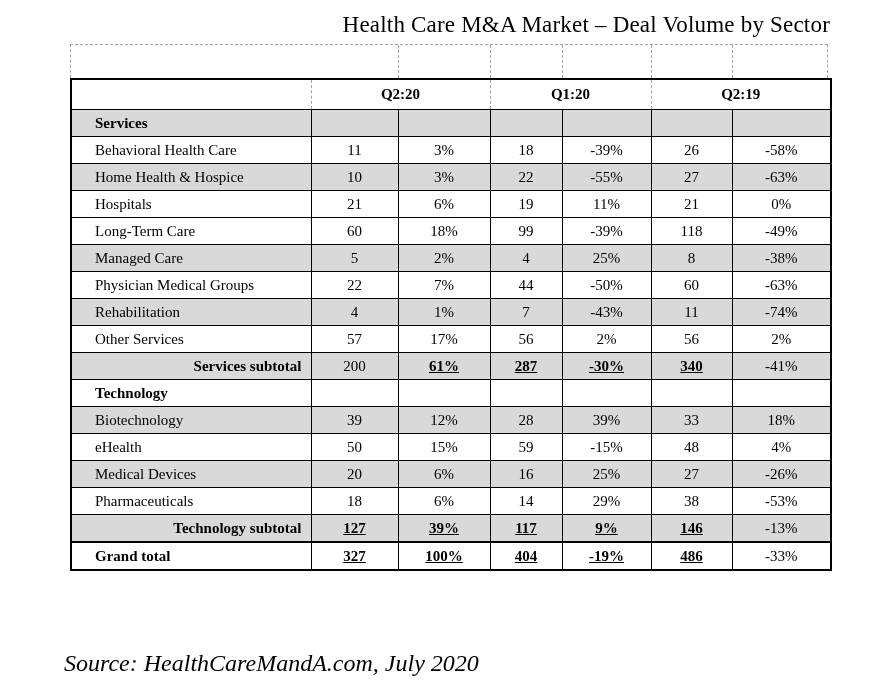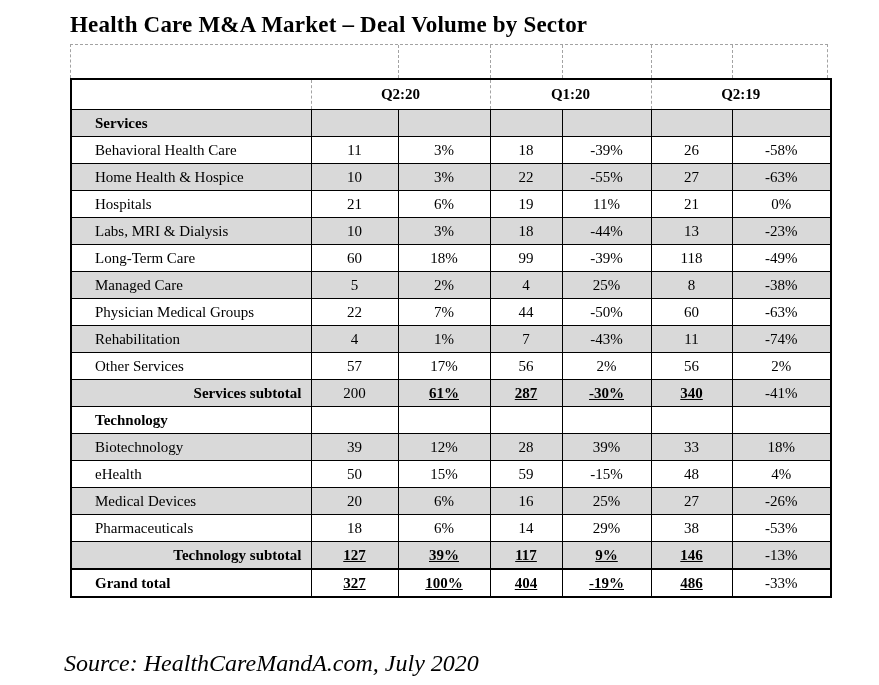--- a/index.html
+++ b/index.html
@@ -15,23 +15,23 @@
   .page {
     position: relative;
     width: 879px;
     height: 685px;
   }
   .title {
     position: absolute;
     left: 70px;
     top: 12px;
     width: 760px;
-    text-align: left;
+    text-align: right;
     font-size: 23px;
-    font-weight: bold;
+    font-weight: normal;
     letter-spacing: 0.2px;
     white-space: nowrap;
   }
   
   .gridline-strip {
     position: absolute;
     left: 70px;
     top: 44px;
     width: 758px;
     height: 34px;
@@ -162,29 +162,20 @@
         </tr>
         <tr class="row-data">
           <td class="label-cell">Hospitals</td>
           <td class="value-cell">21</td>
           <td class="value-cell">6%</td>
           <td class="value-cell">19</td>
           <td class="value-cell">11%</td>
           <td class="value-cell">21</td>
           <td class="value-cell">0%</td>
         </tr>
-        <tr class="row-data shaded">
-          <td class="label-cell">Labs, MRI &amp; Dialysis</td>
-          <td class="value-cell">10</td>
-          <td class="value-cell">3%</td>
-          <td class="value-cell">18</td>
-          <td class="value-cell">-44%</td>
-          <td class="value-cell">13</td>
-          <td class="value-cell">-23%</td>
-        </tr>
         <tr class="row-data">
           <td class="label-cell">Long-Term Care</td>
           <td class="value-cell">60</td>
           <td class="value-cell">18%</td>
           <td class="value-cell">99</td>
           <td class="value-cell">-39%</td>
           <td class="value-cell">118</td>
           <td class="value-cell">-49%</td>
         </tr>
         <tr class="row-data shaded">

